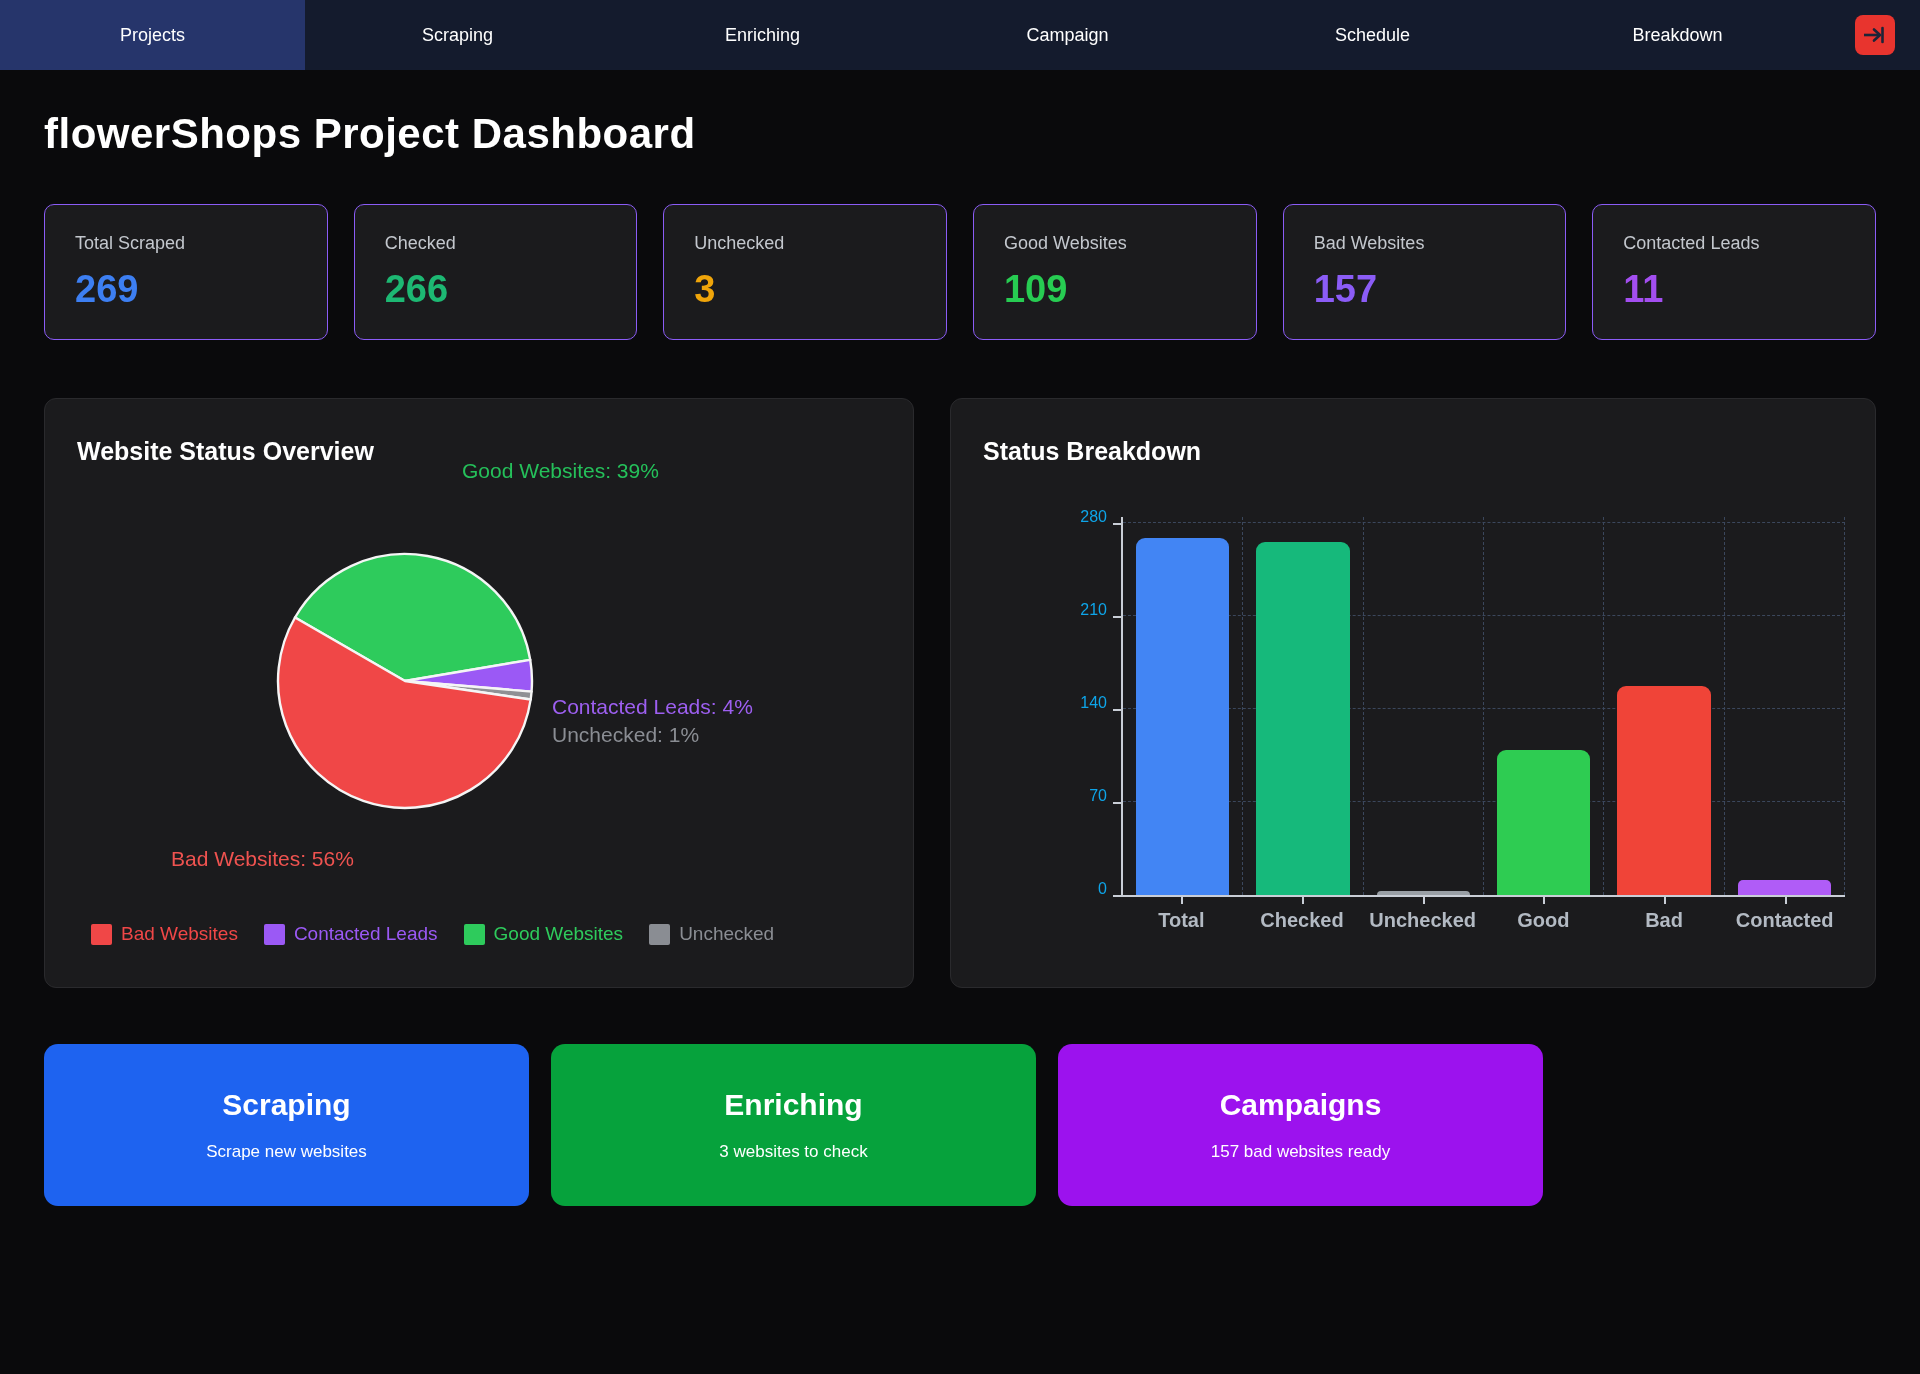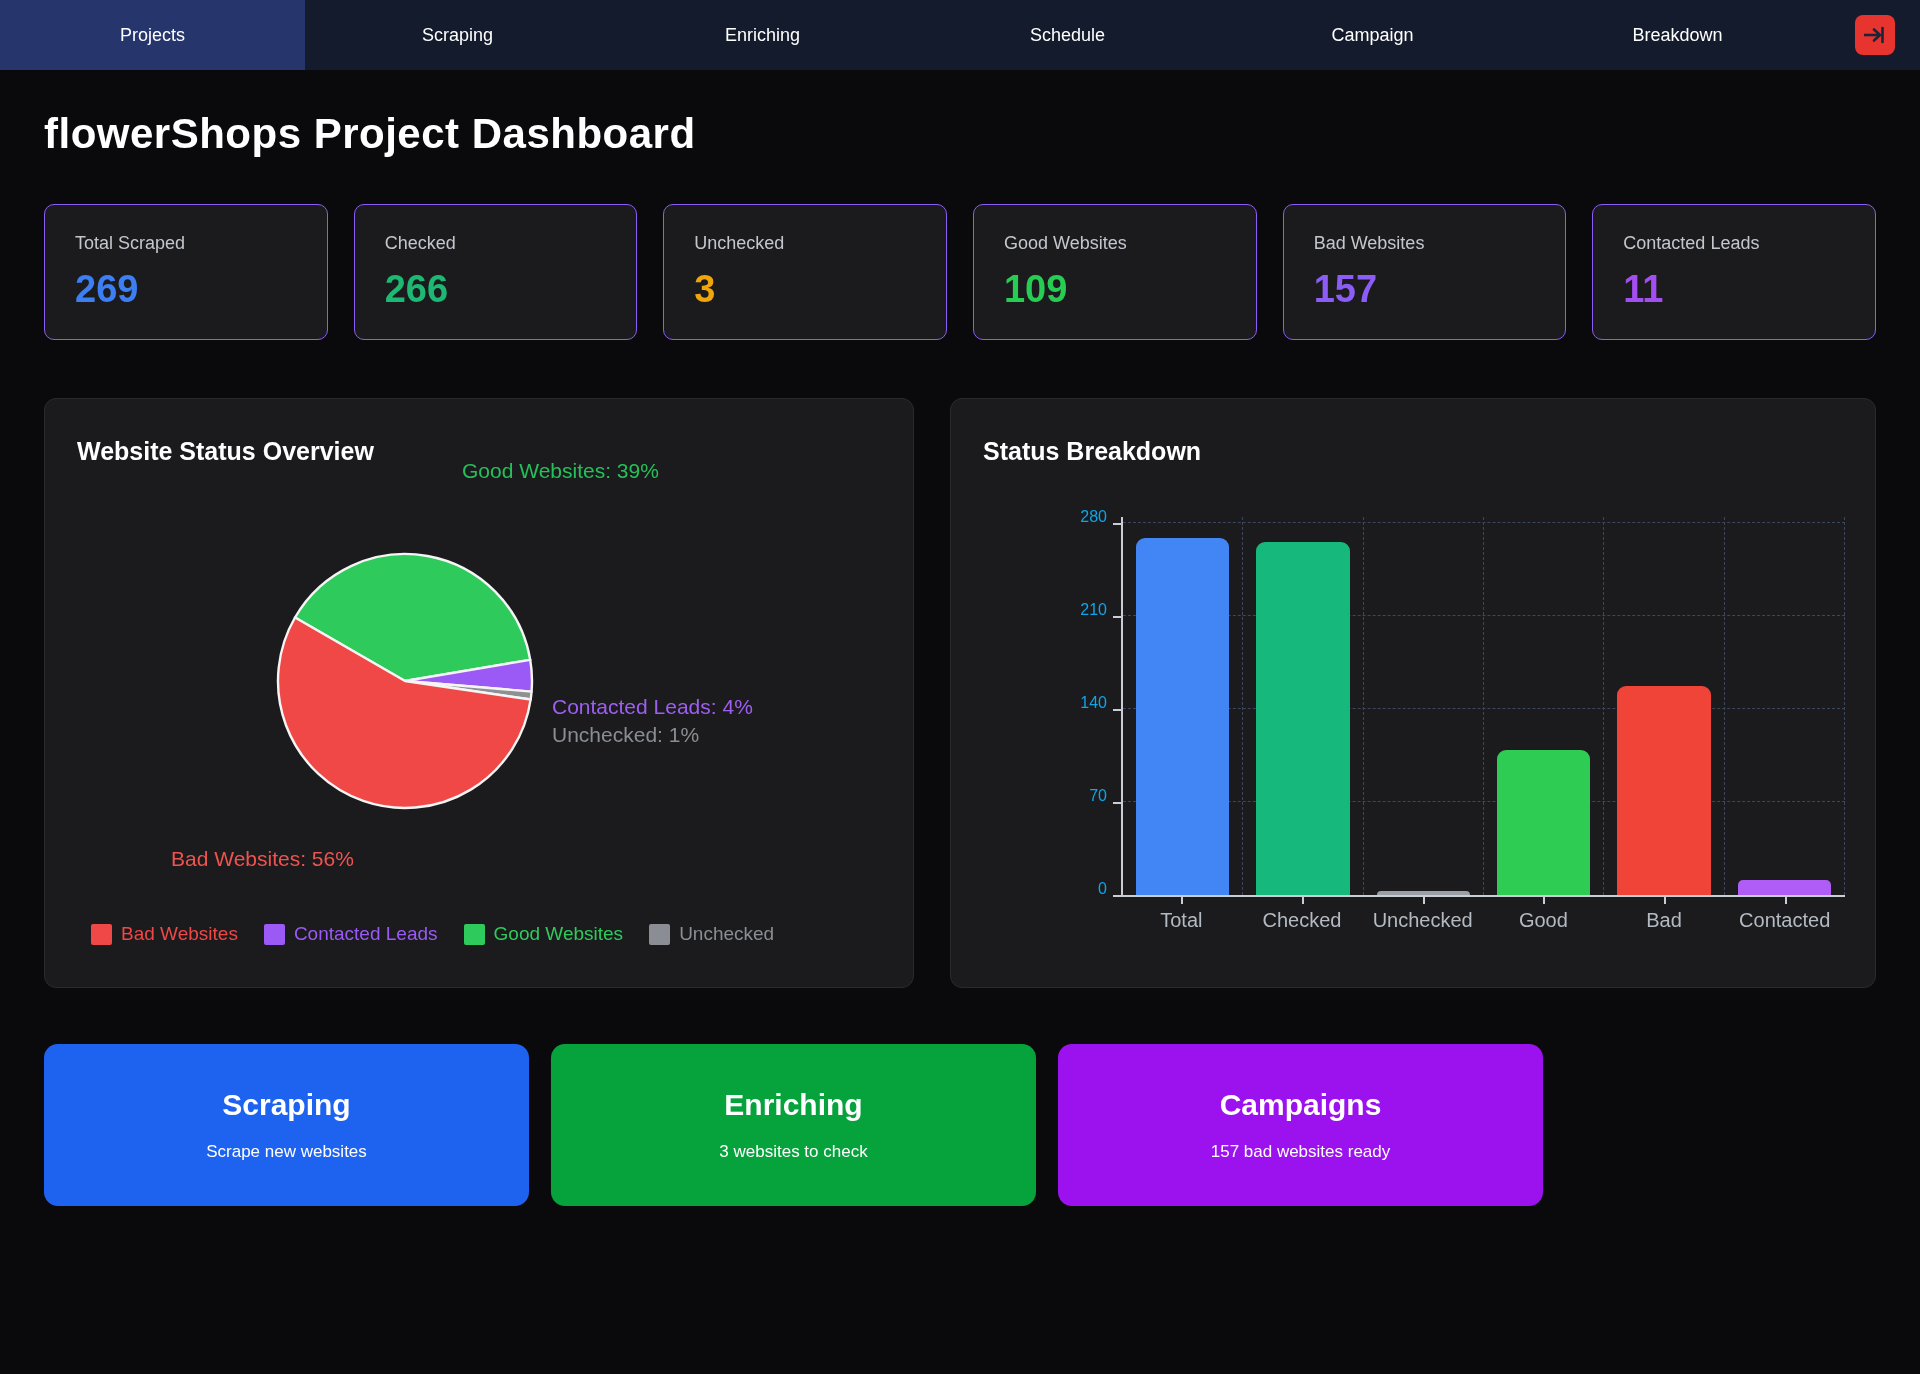--- a/index.html
+++ b/index.html
@@ -51,40 +51,40 @@
   .y-tick-label { position:absolute; right:14px; transform:translateY(-50%);
                   color:#0ea5e9; font-size:16px; }
   .y-tick-mark { position:absolute; right:0; width:8px; height:2px; background:#c9ced6; transform:translateY(-50%); }
   .plot { position:absolute; left:70px; right:0; top:0; bottom:42px;
           border-left:2px solid #c9ced6; border-bottom:2px solid #c9ced6;
           display:flex; align-items:flex-end; }
   .grid-h { position:absolute; left:0; right:0; border-top:1.5px dashed #3b475c; }
   .bar-cell { flex:1; height:100%; position:relative; border-right:1.5px dashed #3b475c;
               display:flex; align-items:flex-end; justify-content:center; }
   .bar { width:78%; border-radius:9px 9px 0 0; }
-  .x-labels { position:absolute; left:70px; right:0; bottom:0; height:42px; display:flex; }
+  .x-labels { position:absolute; left:70px; right:0; bottom:0; height:42px; display:flex;font-weight:bold; }
   .x-label { flex:1; text-align:center; color:#b3bac3; font-size:20px; padding-top:12px; position:relative; }
   .x-label::before { content:""; position:absolute; top:0; left:50%; width:2px; height:7px; background:#c9ced6; }
 
   
   .actions-row { margin-top:56px; display:grid; grid-template-columns:repeat(3,485px); gap:22px; }
   .action-btn { height:162px; border-radius:14px; border:none; cursor:pointer;
                 display:flex; flex-direction:column; align-items:center; justify-content:center; gap:20px; }
   .action-title { color:#ffffff; font-size:30px; font-weight:bold; }
   .action-sub { color:#ffffff; font-size:17px; }
 </style>
 </head>
 <body>
 
 <div class="nav">
   <div class="nav-tab tab-projects">Projects</div>
   <div class="nav-tab">Scraping</div>
   <div class="nav-tab">Enriching</div>
+  <div class="nav-tab">Campaign</div>
   <div class="nav-tab">Schedule</div>
-  <div class="nav-tab">Campaign</div>
   <div class="nav-tab">Breakdown</div>
   <div class="nav-right">
     <div class="logout-btn">
       <svg width="24" height="24" viewBox="0 0 24 24">
         <path d="M1 12 H16" stroke="#1c2438" stroke-width="2.6" fill="none"></path>
         <path d="M11 6.5 L17 12 L11 17.5" stroke="#1c2438" stroke-width="2.6" fill="none" stroke-linejoin="round" stroke-linecap="round"></path>
         <path d="M19.5 5 V19" stroke="#1c2438" stroke-width="2.6" stroke-linecap="round"></path>
       </svg>
     </div>
   </div>

